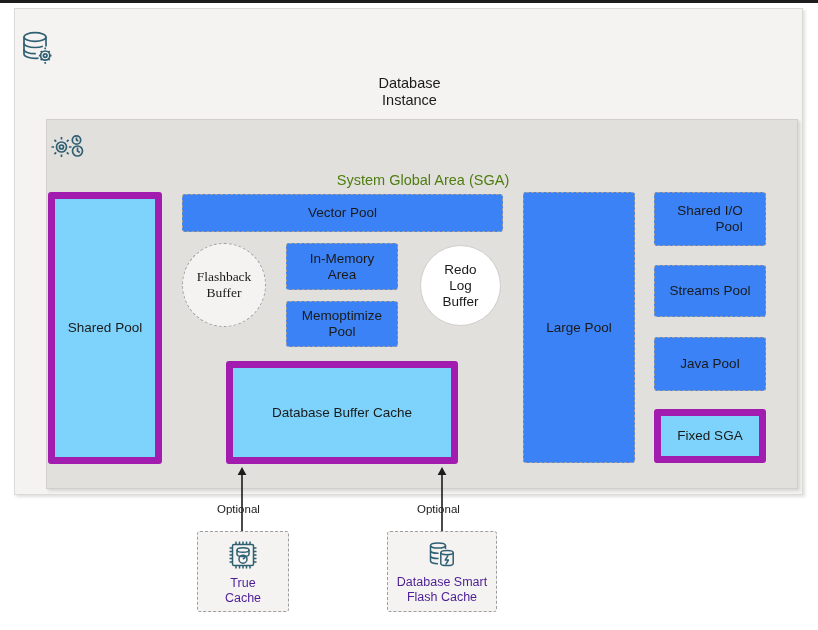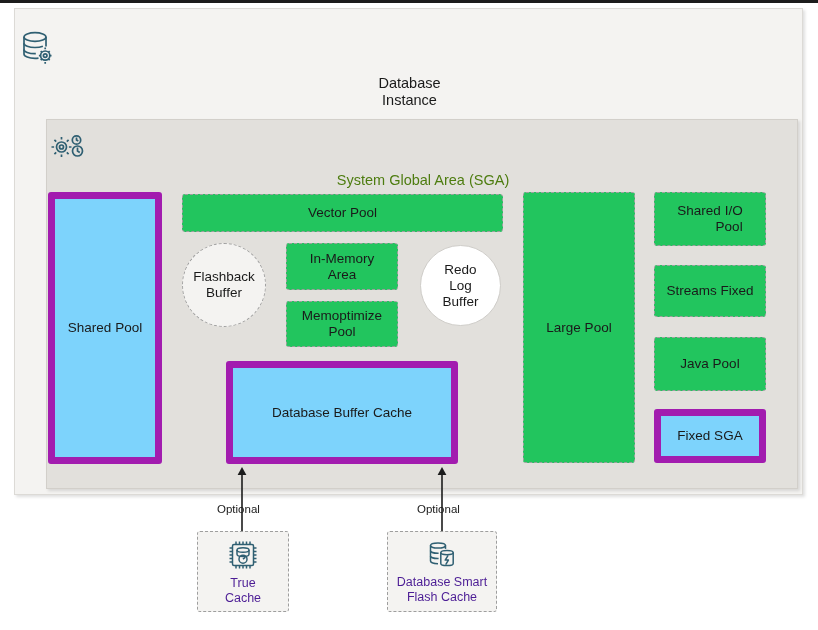--- a/index.html
+++ b/index.html
@@ -18,23 +18,23 @@
   
   .sga-panel{position:absolute;left:31px;top:110px;width:752px;height:370px;
       background:#e2e0dc;border:1px solid #d2cfca;box-sizing:border-box;
       box-shadow:2px 2px 3px rgba(0,0,0,0.12);}
   .sga-head{position:absolute;left:0;top:12px;width:752px;text-align:center;}
   .sga-label{font-size:14.5px;color:#4d7c0f;margin-top:10px;}
 
   
   .blk{position:absolute;box-sizing:border-box;display:flex;align-items:center;
        justify-content:center;text-align:center;font-size:13.5px;line-height:16px;color:#1a1a1a;}
-  .dashed{border:1px dashed #9e9e9e;background:#22c55e;border-radius:3px;}
+  .dashed{border:1px dashed #9e9e9e;background:#3b82f6;border-radius:3px;}
   .solid-white{border:7px solid #a21caf;background:#7dd3fc;border-radius:3px;}
-  .circ-dashed{border:1px dashed #9e9e9e;background:#f4f3f1;border-radius:50%;}
+  .circ-dashed{border:1px dashed #9e9e9e;background:#f4f3f1;border-radius:50%;font-family:Liberation Serif, serif;}
   .circ-solid{border:1px solid #cfcdc9;background:#ffffff;border-radius:50%;}
 
   
   #shared-pool   {left:48px; top:192px; width:114px;height:272px;}
   #vector-pool   {left:182px;top:194px; width:321px;height:38px;}
   #flashback     {left:182px;top:243px; width:84px; height:84px;}
   #inmemory      {left:286px;top:243px; width:112px;height:47px;}
   #memoptimize   {left:286px;top:301px; width:112px;height:46px;}
   #redolog       {left:420px;top:245px; width:81px; height:81px;}
   #dbbuffer      {left:226px;top:361px; width:232px;height:103px;}
@@ -151,21 +151,21 @@
 </div>
 
 <div class="blk dashed" id="shared-io">
   <span>
     <span style="display:block">Shared I/O</span>
     <span style="display:block">Pool</span>
   </span>
 </div>
 
 <div class="blk dashed" id="streams-pool">
-  <span>Streams Fixed</span>
+  <span>Streams Pool</span>
 </div>
 
 <div class="blk dashed" id="java-pool">
   <span>Java Pool</span>
 </div>
 
 <div class="blk solid-white" id="fixed-sga">
   <span>Fixed SGA</span>
 </div>
 

